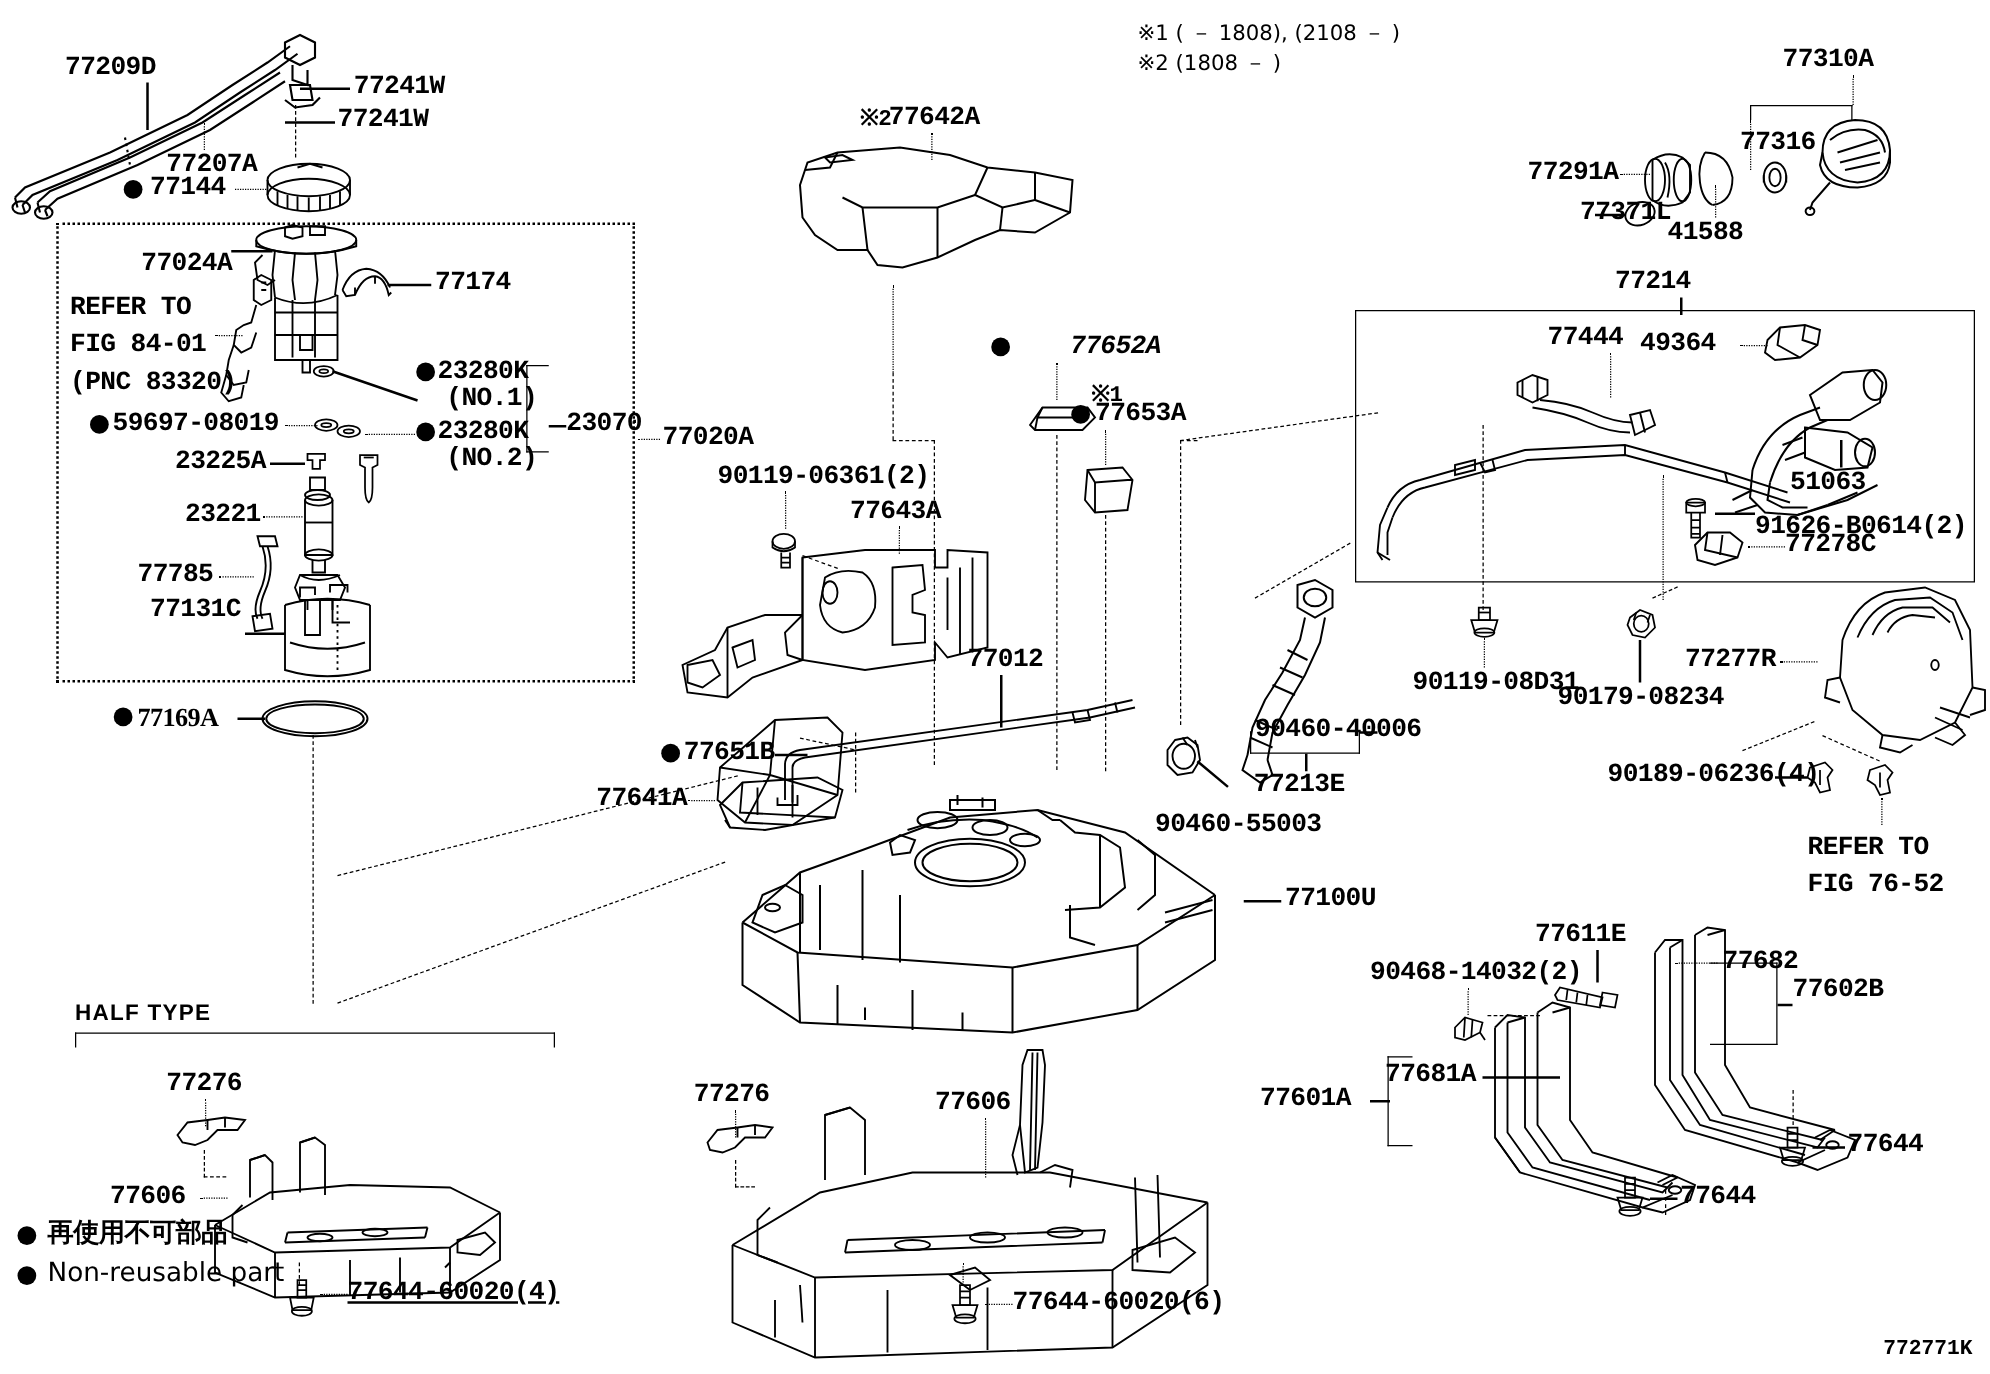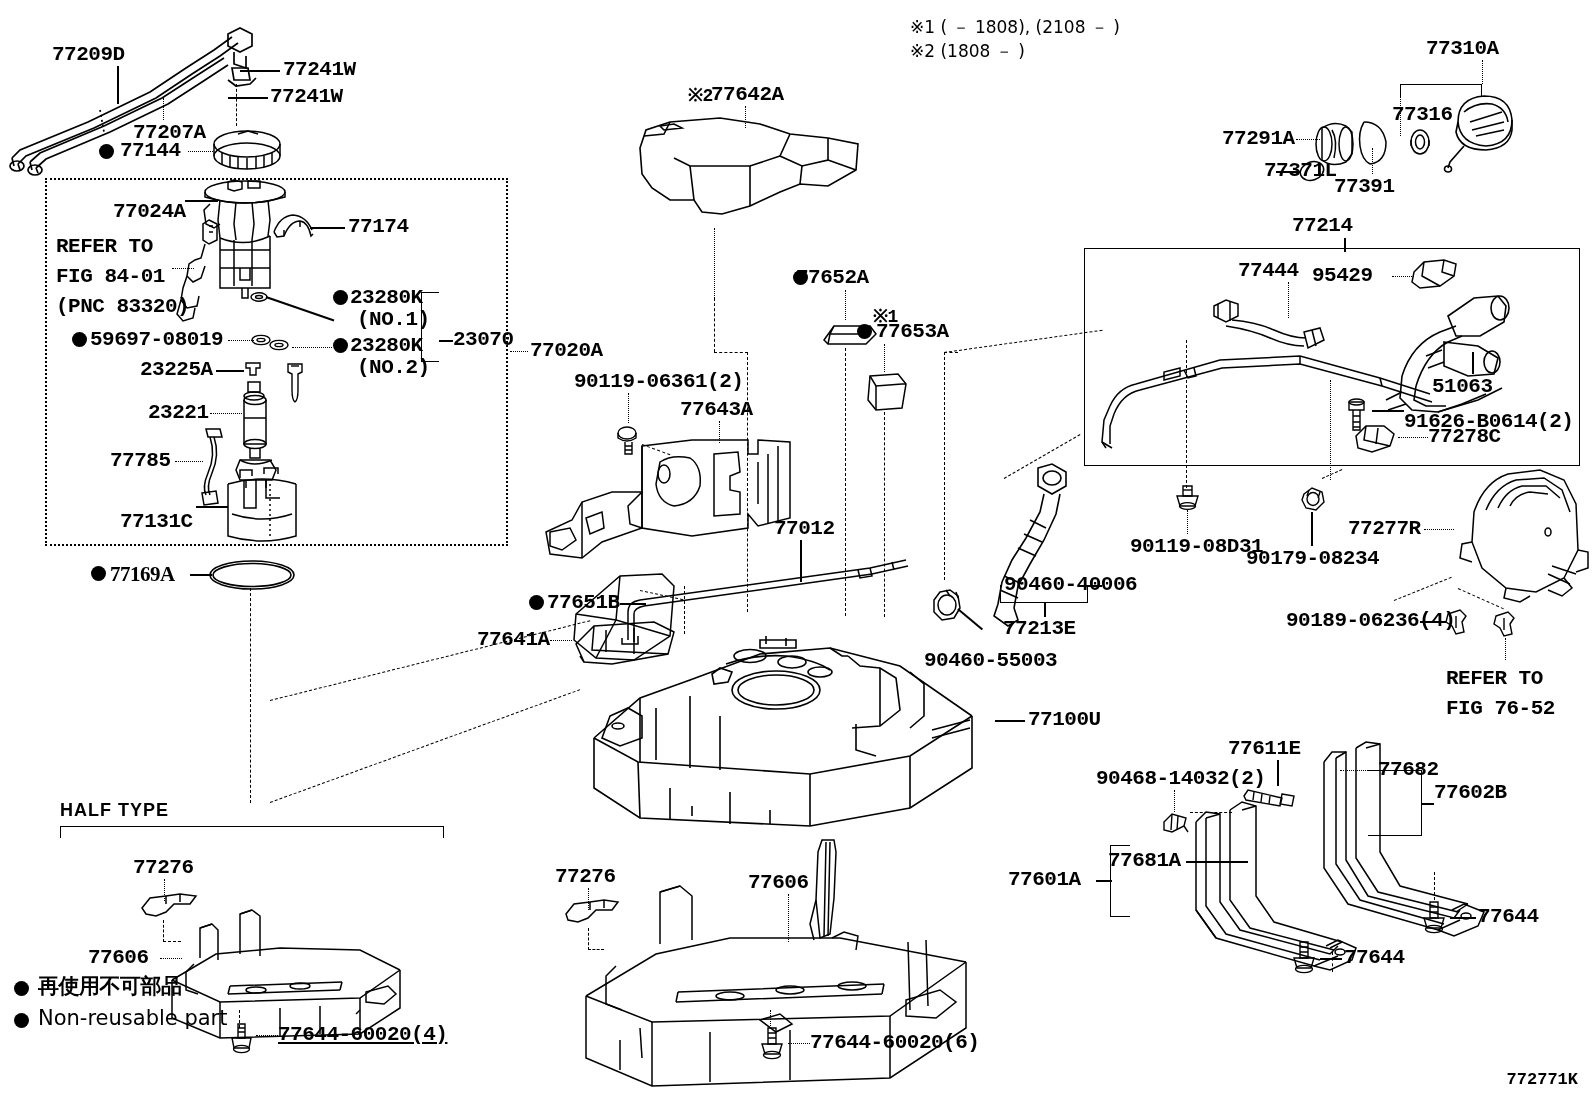--- a/index.html
+++ b/index.html
@@ -236,21 +236,21 @@
   <div class="dln h" style="left:175px;top:461px;width:28px;"></div>
   <div class="art" style="left:196px;top:425px;">
     <svg width="40" height="80" viewBox="0 0 40 80" fill="none" stroke="#000" stroke-width="1.5">
       <path d="M10 4 L24 4 L26 12 L12 12 Z"></path>
       <path d="M14 12 Q20 30 12 48 Q6 62 10 70"></path>
       <path d="M18 12 Q24 30 16 48 Q10 62 14 70"></path>
       <path d="M6 68 L20 66 L22 78 L8 80 Z"></path>
     </svg>
   </div>
 
-  <div class="lbl" style="left:120px;top:511px;text-align:center;">77131C</div>
+  <div class="lbl" style="left:120px;top:478px;text-align:center;">77131C</div>
   <div class="ln h" style="left:196px;top:506px;width:32px;"></div>
   <div class="art" style="left:222px;top:468px;">
     <svg width="80" height="78" viewBox="0 0 80 78" fill="none" stroke="#000" stroke-width="1.5">
       <path d="M6 16 L6 68 Q40 78 74 68 L74 16"></path>
       <path d="M6 16 Q40 6 74 16"></path>
       <path d="M18 10 L18 2 L30 2 L30 8"></path>
       <path d="M42 6 L42 0 L56 0 L56 6"></path>
       <path d="M22 12 L22 40 L34 40 L34 12"></path>
       <path d="M44 12 L44 30 L58 30"></path>
       <path d="M10 46 Q40 56 70 46"></path>
@@ -345,21 +345,21 @@
       <path d="M198 52 L226 62"></path>
     </svg>
   </div>
 
   <div class="dln v" style="left:714px;top:228px;height:70px;"></div>
   <div class="dashln v" style="left:714px;top:298px;height:54px;"></div>
   <div class="dashln h" style="left:714px;top:352px;width:34px;"></div>
   <div class="dashln v" style="left:747px;top:352px;height:260px;"></div>
 
   <div class="dot" style="left:793px;top:270px;"></div>
-  <div class="lbl" style="left:796px;top:267px;">77652A</div>
+  <div class="lbl" style="left:856px;top:267px;font-style:italic;">77652A</div>
   <div class="dln v" style="left:845px;top:290px;height:30px;"></div>
   <div class="art" style="left:820px;top:322px;">
     <svg width="58" height="26" viewBox="0 0 58 26" fill="none" stroke="#000" stroke-width="1.5">
       <path d="M4 18 L14 4 L50 4 L56 12 L46 22 L8 22 Z"></path>
       <path d="M14 4 L10 12 L46 12 L50 4"></path>
       <path d="M10 12 L8 22"></path>
     </svg>
   </div>
   <div class="dashln v" style="left:845px;top:348px;height:268px;"></div>
 
@@ -538,21 +538,21 @@
   </div>
 
   <div class="lbl" style="left:1264px;top:160px;">77371L</div>
   <div class="ln h" style="left:1276px;top:171px;width:24px;"></div>
   <div class="art" style="left:1298px;top:158px;">
     <svg width="28" height="26" viewBox="0 0 28 26" fill="none" stroke="#000" stroke-width="1.5">
       <ellipse cx="14" cy="13" rx="12" ry="9" transform="rotate(-20 14 13)"></ellipse>
     </svg>
   </div>
 
-  <div class="lbl" style="left:1334px;top:176px;">77391</div>
+  <div class="lbl" style="left:1334px;top:176px;">41588</div>
   <div class="dln v" style="left:1372px;top:148px;height:26px;"></div>
   <div class="art" style="left:1356px;top:118px;">
     <svg width="34" height="48" viewBox="0 0 34 48" fill="none" stroke="#000" stroke-width="1.5">
       <path d="M8 4 Q26 4 30 24 Q30 44 14 46"></path>
       <path d="M8 4 Q2 14 4 28 Q6 42 14 46"></path>
     </svg>
   </div>
 
   <div class="lbl" style="left:1292px;top:215px;">77214</div>
   <div class="ln v" style="left:1344px;top:238px;height:14px;"></div>
@@ -564,21 +564,21 @@
     <svg width="120" height="58" viewBox="0 0 120 58" fill="none" stroke="#000" stroke-width="1.5">
       <path d="M6 10 L18 4 L30 8 L30 20 L18 26 L6 20 Z"></path>
       <path d="M24 24 Q48 26 66 34 Q84 42 98 42"></path>
       <path d="M18 30 Q44 34 62 42 Q80 50 96 50"></path>
       <path d="M96 36 L112 32 L116 44 L100 52 Z"></path>
       <path d="M104 34 L108 50"></path>
       <path d="M10 8 L10 22 M22 5 L22 25"></path>
     </svg>
   </div>
 
-  <div class="lbl" style="left:1312px;top:265px;">95429</div>
+  <div class="lbl" style="left:1312px;top:265px;">49364</div>
   <div class="dln h" style="left:1392px;top:276px;width:22px;"></div>
   <div class="art" style="left:1410px;top:258px;">
     <svg width="50" height="34" viewBox="0 0 50 34" fill="none" stroke="#000" stroke-width="1.5">
       <path d="M4 14 L14 4 L34 2 L46 6 L44 18 L30 28 L10 30 L2 24 Z"></path>
       <path d="M14 4 L12 18 L30 28"></path>
       <path d="M34 2 L32 14 L44 18"></path>
     </svg>
   </div>
 
   <div class="art" style="left:1382px;top:280px;">

